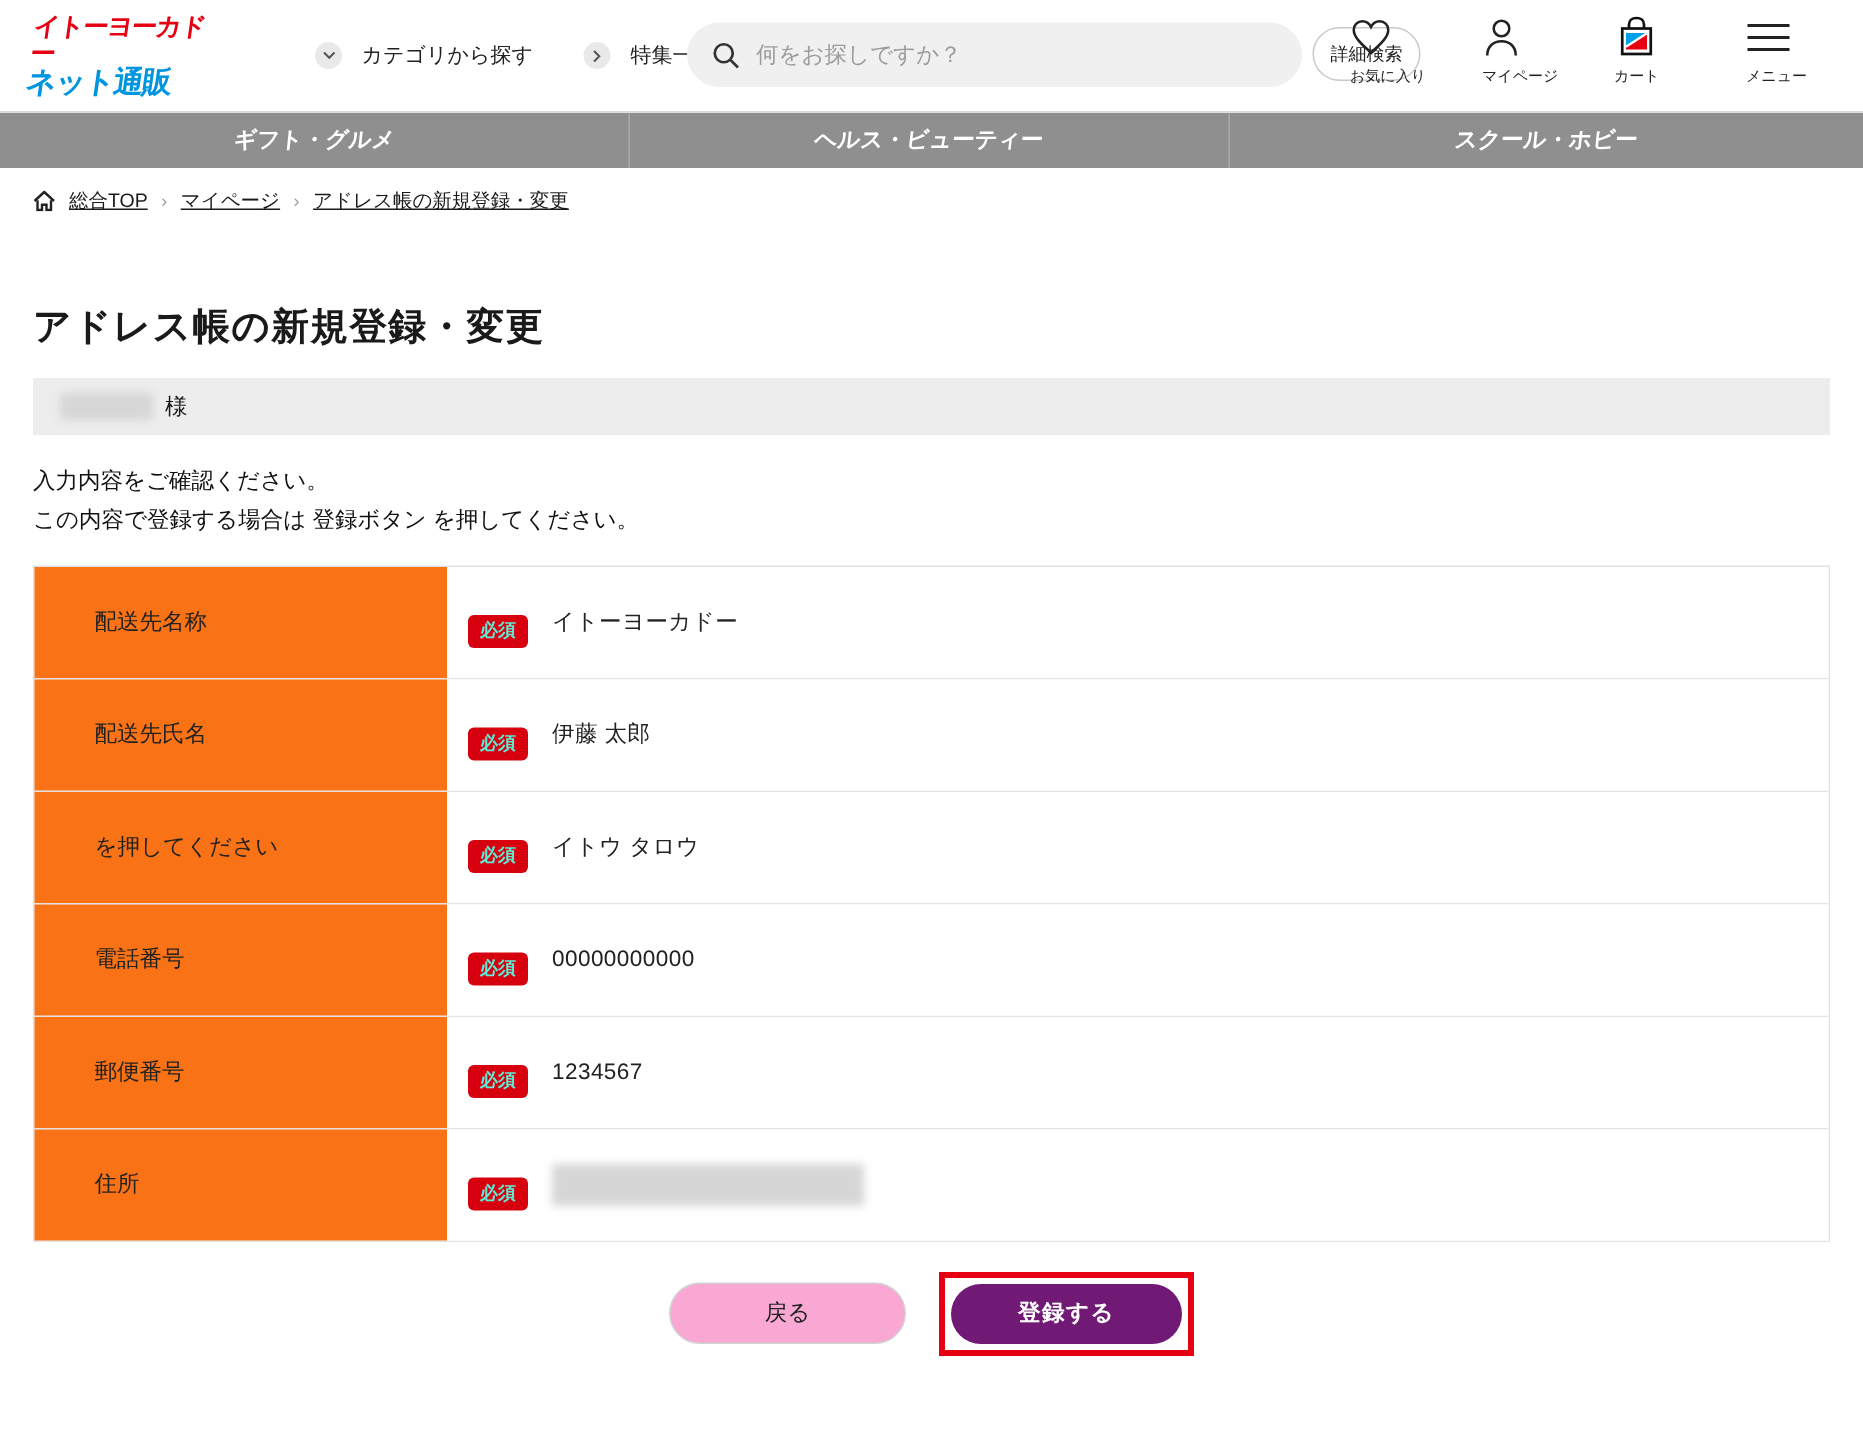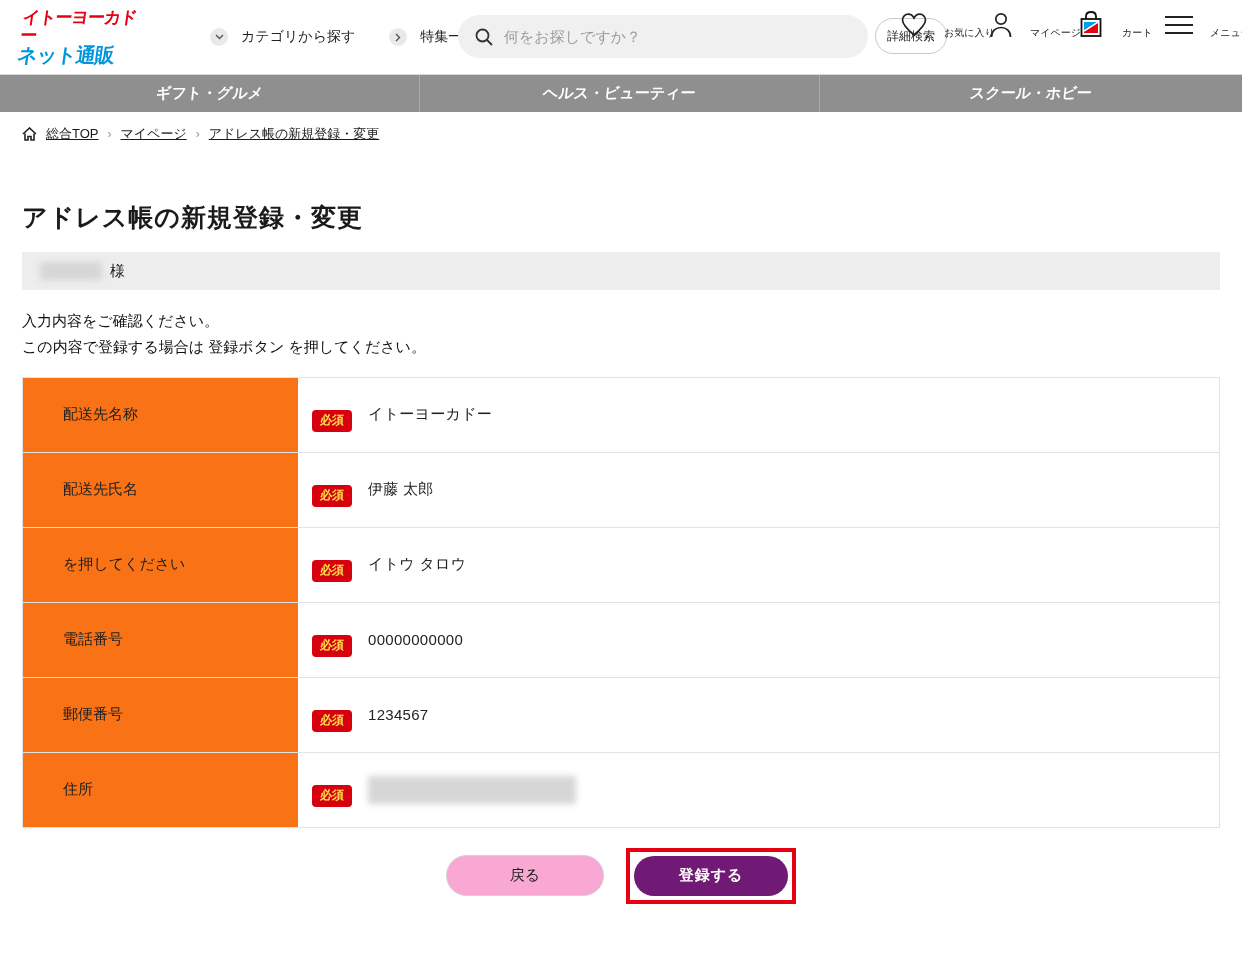--- a/index.html
+++ b/index.html
@@ -34,21 +34,21 @@
     font-size:15px; color:#333; font-family:inherit;
   }
   .searchbar input::placeholder { color:#9b9b9b; }
   .adv-search {
     position:absolute; left:875px; top:18px; width:72px; height:36px;
     border:1px solid #c9c9c9; border-radius:18px; background:#fff;
     font-size:12px; color:#222; display:flex; align-items:center; justify-content:center;
     cursor:pointer; font-family:inherit;
   }
   .header-icons { position:absolute; right:16px; top:10px; display:flex; gap:26px; }
-  .hicon { width:62px; display:flex; flex-direction:row; align-items:flex-end; gap:16px; cursor:pointer; }
+  .hicon { width:62px; display:flex; flex-direction:column; align-items:flex-start; gap:4px; cursor:pointer; }
   .hicon .glyph { height:30px; display:flex; align-items:center; justify-content:center; }
   .hicon .lbl { font-size:10px; color:#222; white-space:nowrap; }
   
   .gnav { height:37px; background:#8f8f8f; display:flex; }
   .gnav-item {
     flex:1; display:flex; align-items:center; justify-content:center;
     color:#fff; font-weight:bold; font-size:15px; cursor:pointer;
     border-right:1px solid #aaa;
   }
   .gnav-item span { transform:skewX(-6deg); }
@@ -83,21 +83,21 @@
   .frow { display:flex; height:75px; border-bottom:1px solid #e2e2e2; }
   .fcell-label {
     flex:0 0 275px; background:#f97316; display:flex; align-items:center;
     padding-left:40px; font-size:15px; color:#222;
   }
   .fcell-value {
     flex:1; background:#fff; display:flex; align-items:center;
     padding-left:14px; gap:16px;
   }
   .req-badge {
-    background:#d7000f; color:#fde047; font-size:12px; font-weight:bold;
+    background:#d7000f; color:#5eead4; font-size:12px; font-weight:bold;
     width:40px; height:22px; border-radius:4px;
     display:flex; align-items:center; justify-content:center; flex:0 0 auto;margin-top:12px;
   }
   .fvalue { font-size:15px; color:#222; letter-spacing:.3px; }
   
   .actions {
     margin-top:20px; display:flex; justify-content:center; align-items:center; gap:22px;
     padding-bottom:34px;
   }
   .back-btn {

